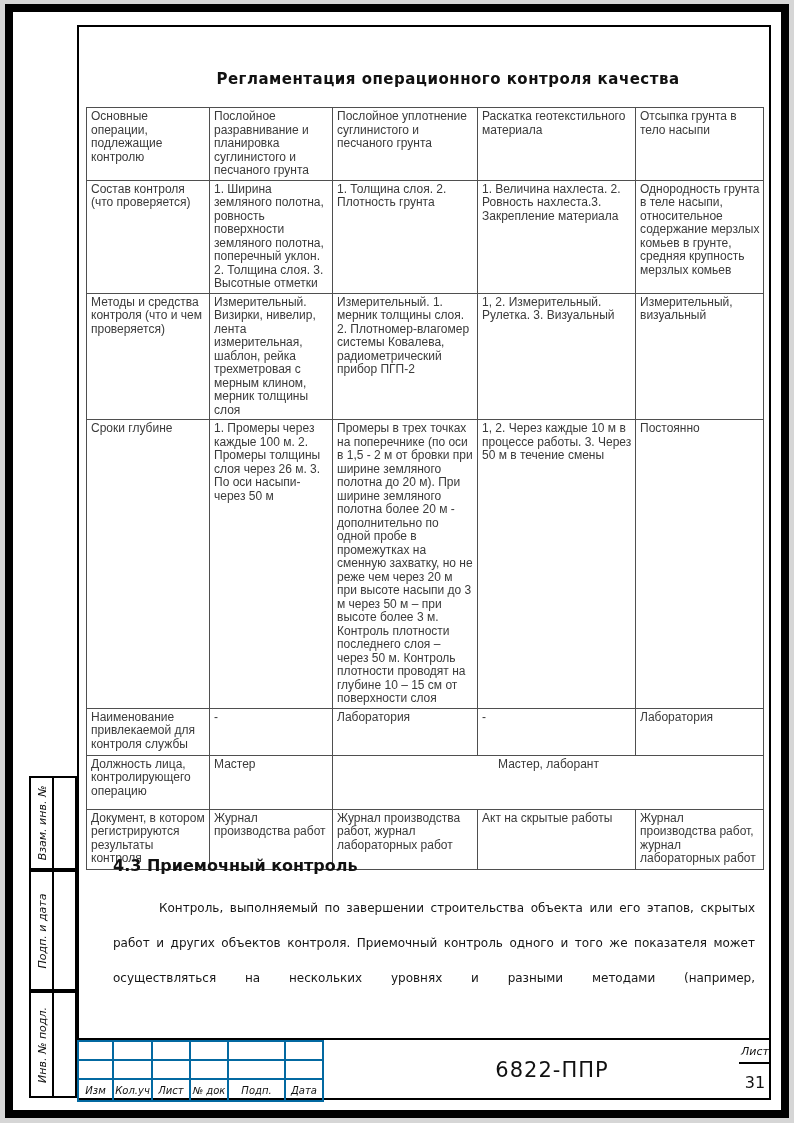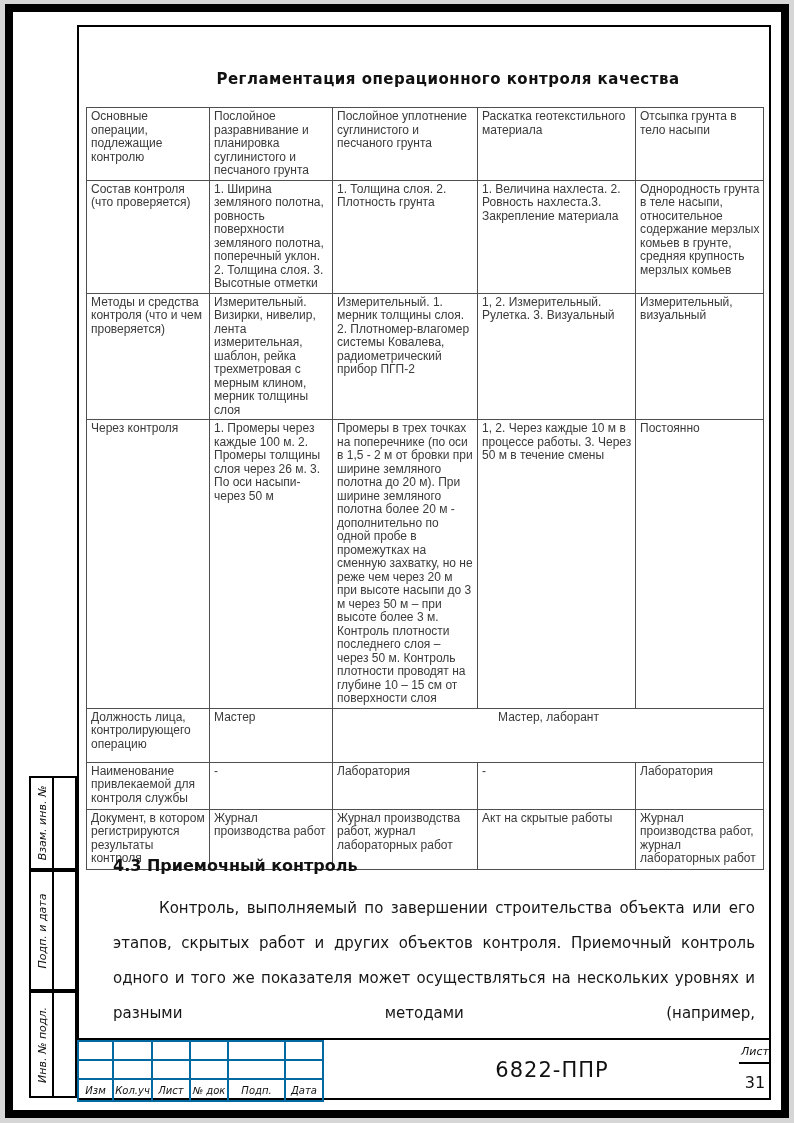--- a/index.html
+++ b/index.html
@@ -52,21 +52,21 @@
   table.qc td.center { text-align:center; }
   
   .section-heading {
     position:absolute; left:113px; top:856px;
     font-family:"DejaVu Sans", sans-serif;
     font-weight:bold; font-size:16px; color:#111;
   }
   .body-par {
     position:absolute; left:113px; top:891px; width:642px;
     font-family:"DejaVu Sans", sans-serif;
-    font-size:15px; line-height:35px; color:#161616;
+    font-size:12px; line-height:35px; color:#161616;
     text-align:justify; text-align-last:justify;
     text-indent:46px;
   }
   
   .stamp-box {
     position:absolute; left:29px; width:48px;
     border:2px solid #000; box-sizing:border-box;
     background:#fff;
   }
   .stamp-box .divider {
@@ -153,37 +153,37 @@
       <td>Однородность грунта в теле насыпи, относительное содержание мерзлых комьев в грунте, средняя крупность мерзлых комьев</td>
     </tr>
     <tr style="height:93px">
       <td>Методы и средства контроля (что и чем проверяется)</td>
       <td>Измерительный. Визирки, нивелир, лента измерительная, шаблон, рейка трехметровая с мерным клином, мерник толщины слоя</td>
       <td>Измерительный. 1. мерник толщины слоя. 2. Плотномер-влагомер системы Ковалева, радиометрический прибор ПГП-2</td>
       <td>1, 2. Измерительный. Рулетка. 3. Визуальный</td>
       <td>Измерительный, визуальный</td>
     </tr>
     <tr style="height:245px">
-      <td>Через контроля</td>
+      <td>Сроки глубине</td>
       <td>1. Промеры через каждые 100 м. 2. Промеры толщины слоя через 26 м. 3. По оси насыпи- через 50 м</td>
       <td>Промеры в трех точках на поперечнике (по оси в 1,5 - 2 м от бровки при ширине земляного полотна до 20 м). При ширине земляного полотна более 20 м - дополнительно по одной пробе в промежутках на сменную захватку, но не реже чем через 20 м при высоте насыпи до 3 м через 50 м – при высоте более 3 м. Контроль плотности последнего слоя – через 50 м. Контроль плотности проводят на глубине 10 – 15 см от поверхности слоя</td>
       <td>1, 2. Через каждые 10 м в процессе работы. 3. Через 50 м в течение смены</td>
       <td>Постоянно</td>
-    </tr>
-    <tr style="height:54px">
-      <td>Должность лица, контролирующего операцию</td>
-      <td>Мастер</td>
-      <td class="center" colspan="3">Мастер, лаборант</td>
     </tr>
     <tr style="height:47px">
       <td>Наименование привлекаемой для контроля службы</td>
       <td>-</td>
       <td>Лаборатория</td>
       <td>-</td>
       <td>Лаборатория</td>
+    </tr>
+    <tr style="height:54px">
+      <td>Должность лица, контролирующего операцию</td>
+      <td>Мастер</td>
+      <td class="center" colspan="3">Мастер, лаборант</td>
     </tr>
     <tr style="height:60px">
       <td>Документ, в котором регистрируются результаты контроля</td>
       <td>Журнал производства работ</td>
       <td>Журнал производства работ, журнал лабораторных работ</td>
       <td>Акт на скрытые работы</td>
       <td>Журнал производства работ, журнал лабораторных работ</td>
     </tr>
   </tbody>
     </table>

